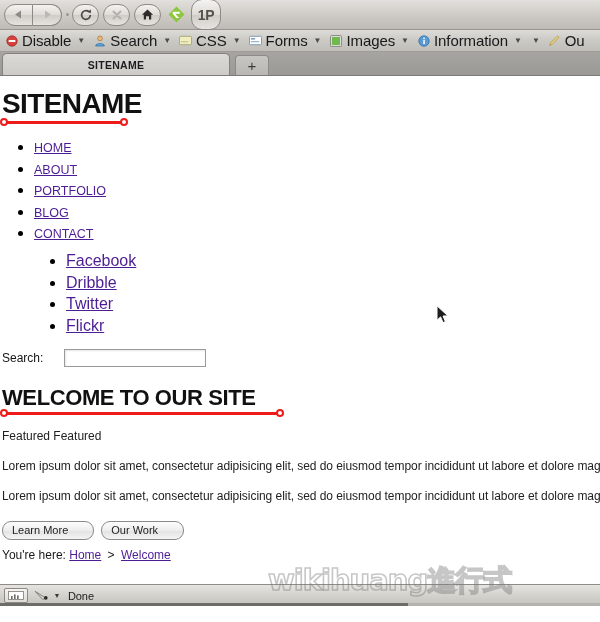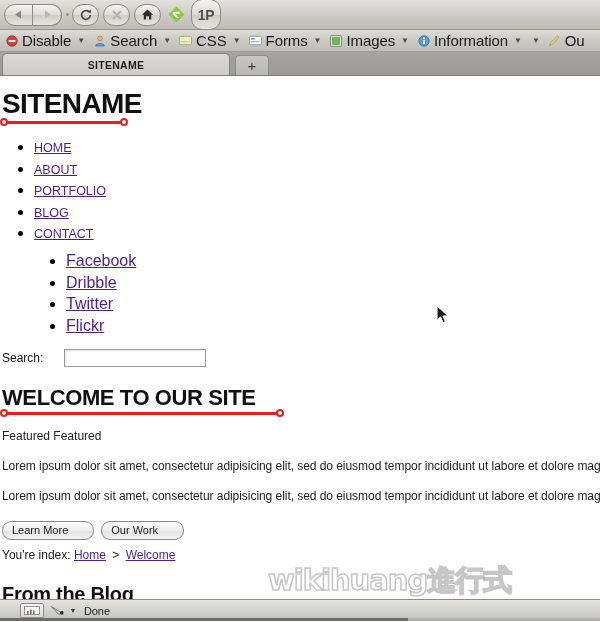--- a/index.html
+++ b/index.html
@@ -321,28 +321,28 @@
     color: #1a1a1a;
   }
   .breadcrumb a { font-size: 12px; }
   .crumb-sep { margin: 0 3px; color: #1a1a1a; }
 
   .blog-wrap { margin-top: 22px; }
 
   
   .statusbar {
     position: absolute;
-    bottom: 1px; left: 0;
+    bottom: 16px; left: 0;
     width: 600px;
     height: 22px;
     background: linear-gradient(to bottom, #e6e4e0 0%, #d2d0cb 55%, #c4c2bd 100%);
     border-top: 1px solid #8e8c88;
     display: flex;
     align-items: center;
-    padding-left: 20px;
+    padding-left: 4px;
     z-index: 30;
   }
   .sb-btn {
     width: 24px; height: 15px;
     border: 1px solid #8d8a86;
     border-radius: 2px;
     background: linear-gradient(to bottom, #f6f5f3 0%, #dedbd6 100%);
     display: flex; align-items: center; justify-content: center;
     margin-right: 5px;
     flex: none;
@@ -592,21 +592,21 @@
 
       <p class="lorem">Lorem ipsum dolor sit amet, consectetur adipisicing elit, sed do eiusmod tempor incididunt ut labore et dolore magna aliqua.</p>
       <p class="lorem">Lorem ipsum dolor sit amet, consectetur adipisicing elit, sed do eiusmod tempor incididunt ut labore et dolore magna aliqua.</p>
 
       <div class="btnrow">
         <button class="pagebtn">Learn More</button>
         <button class="pagebtn">Our Work</button>
       </div>
 
       <div class="breadcrumb">
-        <span>You're index:</span>
+        <span>You're here:</span>
         <a class="vlink" href="#">Home</a>
         <span class="crumb-sep">&gt;</span>
         <a class="vlink" href="#">Welcome</a>
       </div>
 
       <div class="blog-wrap">
         <h1 class="blog-title">From the Blog</h1>
 
       </div>
 

